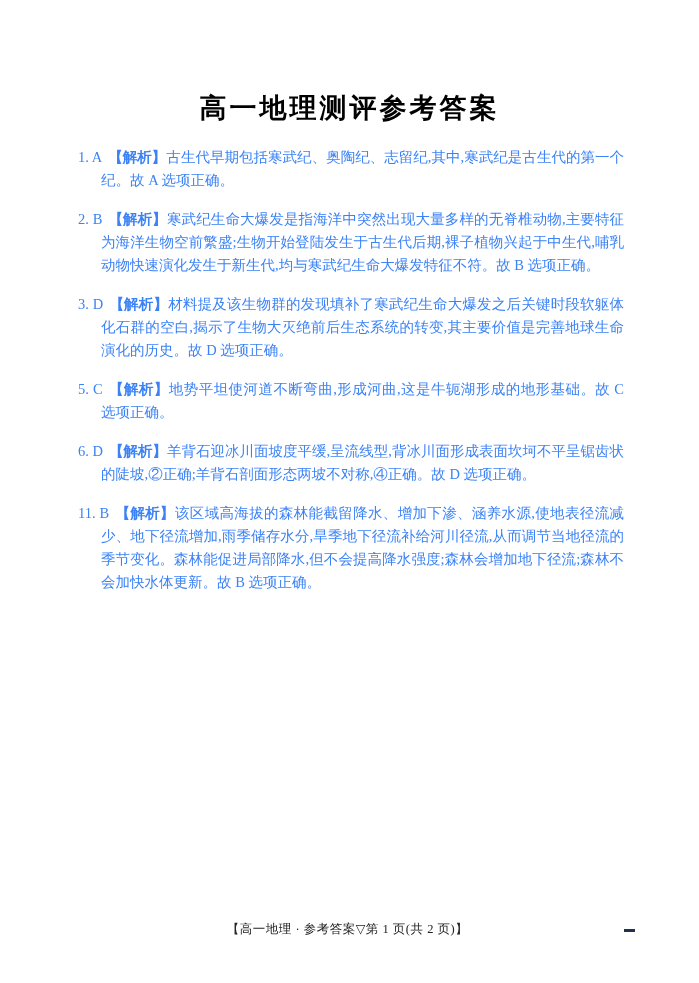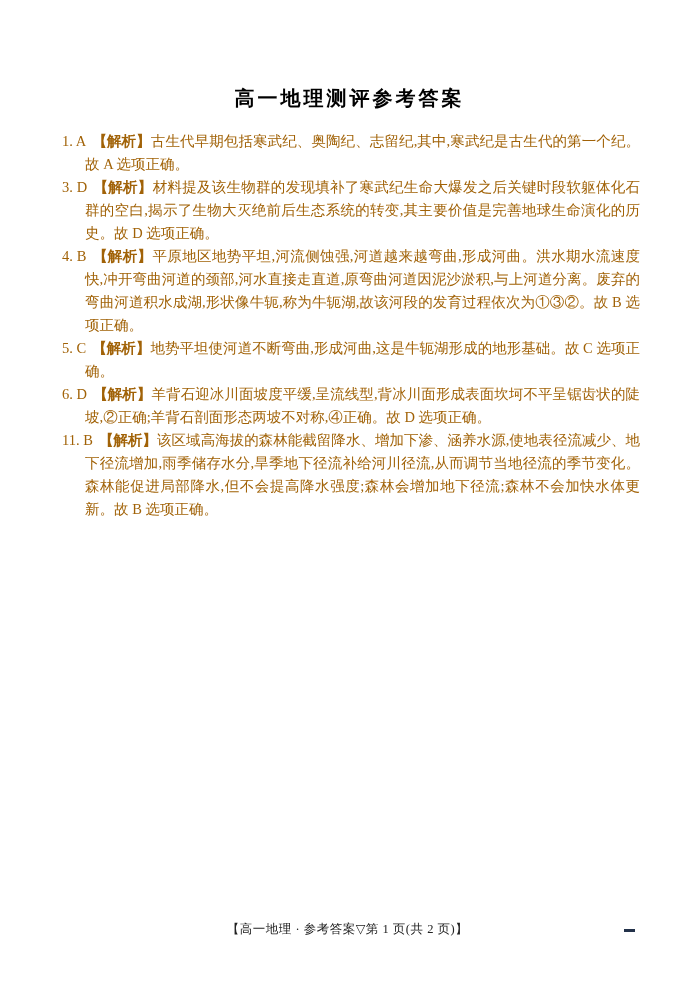--- a/index.html
+++ b/index.html
@@ -13,39 +13,39 @@
     height: 983px;
     background: #ffffff;
     overflow: hidden;
     font-family: "Liberation Serif", "DejaVu Serif", serif;
     color: #151515;
   }
   .title {
     padding-top: 72px;
     text-align: center;
     font-family: "Liberation Sans", "DejaVu Sans", sans-serif;
-    font-size: 20px;
+    font-size: 27px;
     font-weight: 700;
     letter-spacing: 3px;
     color: #000000;
   }
   .content {
     position: absolute;
     left: 62px;
     top: 130px;
     width: 578px;
   }
   .item {
-    margin: 0;
+    margin: 16px;
     font-size: 14.5px;
     line-height: 23px;
     text-align: justify;
     padding-left: 23px;
     text-indent: -23px;
-    color: #a16207;
+    color: #3b82f6;
   }
   .item .head {
     margin-right: 6px;
     white-space: nowrap;
   }
   .item .label {
     font-weight: 700;
     font-family: "Liberation Sans", "DejaVu Sans", sans-serif;
   }
   .item.truncated {
@@ -72,22 +72,22 @@
 </style>
 </head>
 <body>
 
 <div class="page">
 
   <h1 class="title">高一地理测评参考答案</h1>
 
   <main class="content">
     <p class="item"><span class="head">1. A</span><span class="label">【解析】</span><span class="text">古生代早期包括寒武纪、奥陶纪、志留纪,其中,寒武纪是古生代的第一个纪。故 A 选项正确。</span></p>
+    <p class="item"><span class="head">2. B</span><span class="label">【解析】</span><span class="text">寒武纪生命大爆发是指海洋中突然出现大量多样的无脊椎动物,主要特征为海洋生物空前繁盛;生物开始登陆发生于古生代后期,裸子植物兴起于中生代,哺乳动物快速演化发生于新生代,均与寒武纪生命大爆发特征不符。故 B 选项正确。</span></p>
     <p class="item"><span class="head">3. D</span><span class="label">【解析】</span><span class="text">材料提及该生物群的发现填补了寒武纪生命大爆发之后关键时段软躯体化石群的空白,揭示了生物大灭绝前后生态系统的转变,其主要价值是完善地球生命演化的历史。故 D 选项正确。</span></p>
-    <p class="item"><span class="head">4. B</span><span class="label">【解析】</span><span class="text">平原地区地势平坦,河流侧蚀强,河道越来越弯曲,形成河曲。洪水期水流速度快,冲开弯曲河道的颈部,河水直接走直道,原弯曲河道因泥沙淤积,与上河道分离。废弃的弯曲河道积水成湖,形状像牛轭,称为牛轭湖,故该河段的发育过程依次为①③②。故 B 选项正确。</span></p>
     <p class="item"><span class="head">5. C</span><span class="label">【解析】</span><span class="text">地势平坦使河道不断弯曲,形成河曲,这是牛轭湖形成的地形基础。故 C 选项正确。</span></p>
     <p class="item"><span class="head">6. D</span><span class="label">【解析】</span><span class="text">羊背石迎冰川面坡度平缓,呈流线型,背冰川面形成表面坎坷不平呈锯齿状的陡坡,②正确;羊背石剖面形态两坡不对称,④正确。故 D 选项正确。</span></p>
     <p class="item"><span class="head">11. B</span><span class="label">【解析】</span><span class="text">该区域高海拔的森林能截留降水、增加下渗、涵养水源,使地表径流减少、地下径流增加,雨季储存水分,旱季地下径流补给河川径流,从而调节当地径流的季节变化。森林能促进局部降水,但不会提高降水强度;森林会增加地下径流;森林不会加快水体更新。故 B 选项正确。</span></p>
   </main>
 
   <div class="footer">【高一地理 · 参考答案▽第 1 页(共 2 页)】</div>
 
   <div class="scan-mark"></div>
 
 </div>

